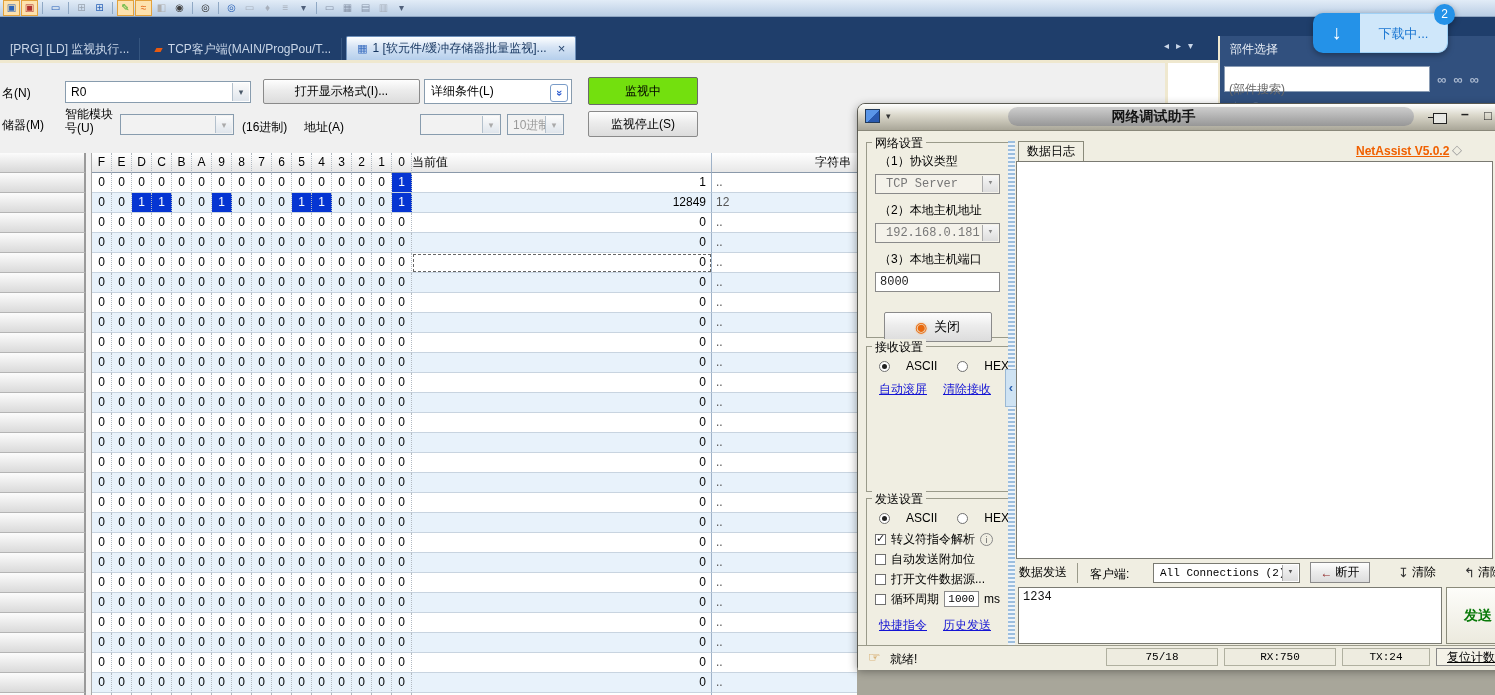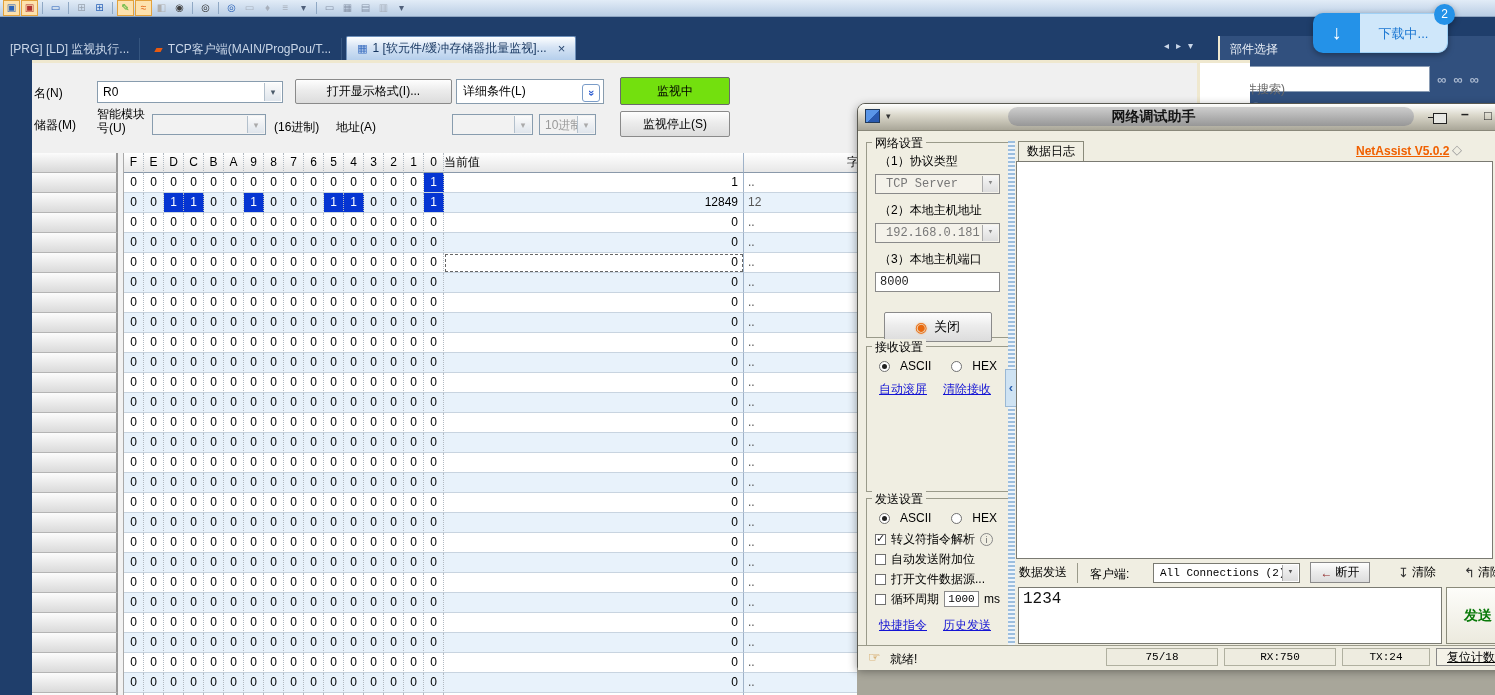--- a/index.html
+++ b/index.html
@@ -29,21 +29,21 @@
   .pp-binoc{color:#a9b8cf;font-size:13px;font-weight:bold;}
   .pp-tools{display:flex;gap:10px;color:#5d7396;font-size:12px;margin:7px 0 0 10px;}
 
   
   .toast{position:absolute;left:1313px;top:13px;height:40px;display:flex;z-index:9;filter:drop-shadow(0 2px 3px rgba(0,0,0,.35));}
   .toast-dl{width:47px;background:#2492e8;border-radius:10px 0 0 10px;color:#fff;font-size:20px;text-align:center;line-height:38px;}
   .toast-body{width:88px;background:#cfe7fa;border-radius:0 10px 10px 0;color:#1976d2;font-size:13px;line-height:40px;text-align:center;border:1px solid #9fd0f5;border-left:none;box-sizing:border-box;}
   .toast-badge{position:absolute;right:-7px;top:-9px;width:21px;height:21px;border-radius:50%;background:#2492e8;color:#fff;font-size:12px;text-align:center;line-height:21px;}
 
   
-  .monitor{position:absolute;left:0;top:60px;width:1218px;height:635px;background:#f0f0f0;border-top:3px solid #efe8cf;box-sizing:border-box;z-index:1;margin-left:32px;}
+  .monitor{position:absolute;left:0;top:60px;width:1218px;height:635px;background:#f0f0f0;border-top:3px solid #efe8cf;box-sizing:border-box;z-index:1;}
   .mon-sliver{position:absolute;left:1165px;top:0;width:53px;height:632px;background:#fff;border-left:3px solid #efe8cf;box-sizing:border-box;}
   .m-lbl{position:absolute;font-size:12px;color:#000;white-space:nowrap;}
   .lbl-name{left:2px;top:22px;}
   .lbl-mem{left:2px;top:54px;}
   .lbl-module{left:65px;top:44px;line-height:14px;}
   .lbl-hex{left:242px;top:56px;}
   .lbl-addr{left:304px;top:56px;}
   .combo{position:absolute;background:#fff;border:1px solid #889cae;font-size:12px;line-height:20px;padding:0 20px 0 5px;box-sizing:border-box;white-space:nowrap;}
   .combo::after{content:"▾";position:absolute;right:1px;top:1px;bottom:1px;width:16px;background:linear-gradient(#fbfbfb,#dfe5ec);border-left:1px solid #b3c0cc;text-align:center;font-size:9px;color:#4a5a6a;line-height:18px;}
   .combo.dis{background:#f2f2f2;color:#999;}
@@ -93,21 +93,21 @@
   .g-net{left:8px;top:38px;width:143px;height:196px;}
   .g-recv{left:8px;top:242px;width:143px;height:146px;}
   .g-send{left:8px;top:394px;width:143px;height:148px;}
   .f-lbl{font-size:12px;margin:2px 0 4px 4px;white-space:nowrap;}
   .f-combo{position:relative;height:20px;border:1px solid #8a8a8a;background:#f4f2ea;color:#777;font-family:"Liberation Mono","DejaVu Sans Mono",monospace;font-size:12px;line-height:18px;padding-left:10px;margin-bottom:8px;box-sizing:border-box;white-space:nowrap;}
   .f-combo::after{content:"▾";position:absolute;right:1px;top:1px;width:15px;height:16px;background:linear-gradient(#f6f6f6,#ddd);border-left:1px solid #aaa;text-align:center;line-height:15px;font-size:9px;color:#888;}
   .f-input{height:20px;border:1px solid #8a8a8a;background:#fff;font-family:"Liberation Mono","DejaVu Sans Mono",monospace;font-size:12px;line-height:18px;padding-left:4px;margin-bottom:20px;box-sizing:border-box;color:#222;}
   .btn-close{margin:8px auto 0 auto;width:106px;height:28px;background:linear-gradient(#fefefe,#ececec 45%,#dcdcdc);border:1px solid #8a8a8a;border-radius:2px;display:flex;align-items:center;justify-content:center;gap:7px;font-size:13px;}
   .dot-ic{color:#e8680e;font-size:14px;line-height:14px;text-shadow:0 0 2px #f0a050;}
   .radio-row{display:flex;gap:20px;margin:4px 0 4px 4px;align-items:center;}
-  .radio{display:flex;gap:10px;align-items:center;font-size:12px;}
+  .radio{display:flex;gap:16px;align-items:center;font-size:12px;}
   .rb{width:11px;height:11px;border-radius:50%;border:1px solid #707070;background:#fff;position:relative;flex:none;box-sizing:border-box;}
   .rb.on::after{content:"";position:absolute;left:2px;top:2px;width:5px;height:5px;border-radius:50%;background:#222;}
   .opt-row{display:flex;align-items:center;gap:5px;height:20px;font-size:12px;white-space:nowrap;}
   .cb{width:11px;height:11px;border:1px solid #707070;background:#fff;position:relative;flex:none;box-sizing:border-box;}
   .cb.on::after{content:"✓";position:absolute;left:0;top:-3px;font-size:11px;font-weight:bold;color:#111;}
   .mini-in{width:40px;height:16px;border:1px solid #8a8a8a;background:#fff;font-family:"Liberation Mono","DejaVu Sans Mono",monospace;font-size:11px;text-align:center;line-height:15px;box-sizing:border-box;}
   .info-ic{width:13px;height:13px;border-radius:50%;border:1px solid #888;color:#666;font-size:9px;text-align:center;line-height:12px;box-sizing:border-box;}
   .links-row{display:flex;margin:8px 0 0 4px;}
   .lnk{color:#1414d4;text-decoration:underline;font-size:12px;margin-right:16px;white-space:nowrap;}
   .splitter{position:absolute;left:150px;top:37px;width:7px;height:505px;background:repeating-linear-gradient(180deg,#9cbede 0 2px,#eef4fa 2px 4px);}
@@ -119,21 +119,21 @@
   .send-tab{position:absolute;left:161px;top:459px;height:20px;padding-right:10px;border-right:1px solid #9a9a8a;font-size:12px;line-height:19px;}
   .client-lbl{position:absolute;left:232px;top:462px;font-size:12px;}
   .client-combo{position:absolute;left:295px;top:459px;width:147px;height:20px;background:#fff;border:1px solid #7a7a72;font-family:"Liberation Mono","DejaVu Sans Mono",monospace;font-size:11px;line-height:18px;padding-left:6px;box-sizing:border-box;}
   .client-combo::after{content:"▾";position:absolute;right:1px;top:1px;width:15px;height:16px;background:linear-gradient(#f6f6f6,#ddd);border-left:1px solid #aaa;text-align:center;line-height:15px;font-size:9px;color:#555;}
   .btn-disc{position:absolute;left:452px;top:458px;width:60px;height:21px;background:linear-gradient(#fefefe,#ececec 45%,#dcdcdc);border:1px solid #8a8a8a;font-size:12px;display:flex;align-items:center;justify-content:center;gap:3px;box-sizing:border-box;}
   .disc-ar{color:#8b1a1a;font-weight:bold;}
   .clear-act{position:absolute;top:460px;font-size:12px;display:flex;align-items:center;gap:3px;white-space:nowrap;}
   .clear1{left:540px;}
   .clear2{left:606px;}
   .clear-gl{font-size:13px;color:#333;}
-  .send-area{position:absolute;left:160px;top:483px;width:424px;height:57px;background:#fff;border:1px solid #7a7a72;font-family:"Liberation Mono","DejaVu Sans Mono",monospace;font-size:16px;padding:2px 4px;box-sizing:border-box;color:#111;}
+  .send-area{position:absolute;left:160px;top:483px;width:424px;height:57px;background:#fff;border:1px solid #7a7a72;font-family:"Liberation Mono","DejaVu Sans Mono",monospace;font-size:12px;padding:2px 4px;box-sizing:border-box;color:#111;}
   .btn-send{position:absolute;left:588px;top:483px;width:64px;height:57px;background:linear-gradient(#fdfdfa,#eceade);border:1px solid #8a8a7a;color:#0a7a0a;font-weight:bold;font-size:14px;text-align:center;line-height:55px;box-sizing:border-box;}
   .statusbar{position:absolute;left:0;top:541px;width:653px;height:24px;border-top:1px solid #9a9a8a;background:#f0eee2;}
   .st-ico{position:absolute;left:10px;top:3px;font-size:14px;color:#c78426;}
   .st-ready{position:absolute;left:32px;top:5px;font-size:12px;}
   .st-cell{position:absolute;top:2px;height:18px;border:1px solid #b0b0a0;background:#eeece0;font-family:"Liberation Mono","DejaVu Sans Mono",monospace;font-size:11px;text-align:center;line-height:17px;box-sizing:border-box;}
   .st-c1{left:248px;width:112px;}
   .st-c2{left:366px;width:112px;}
   .st-c3{left:484px;width:88px;}
   .st-reset{position:absolute;left:578px;top:2px;width:70px;height:18px;border:1px solid #888;background:#f4f2e8;font-size:12px;text-align:center;line-height:16px;text-decoration:underline;box-sizing:border-box;}
 </style>

